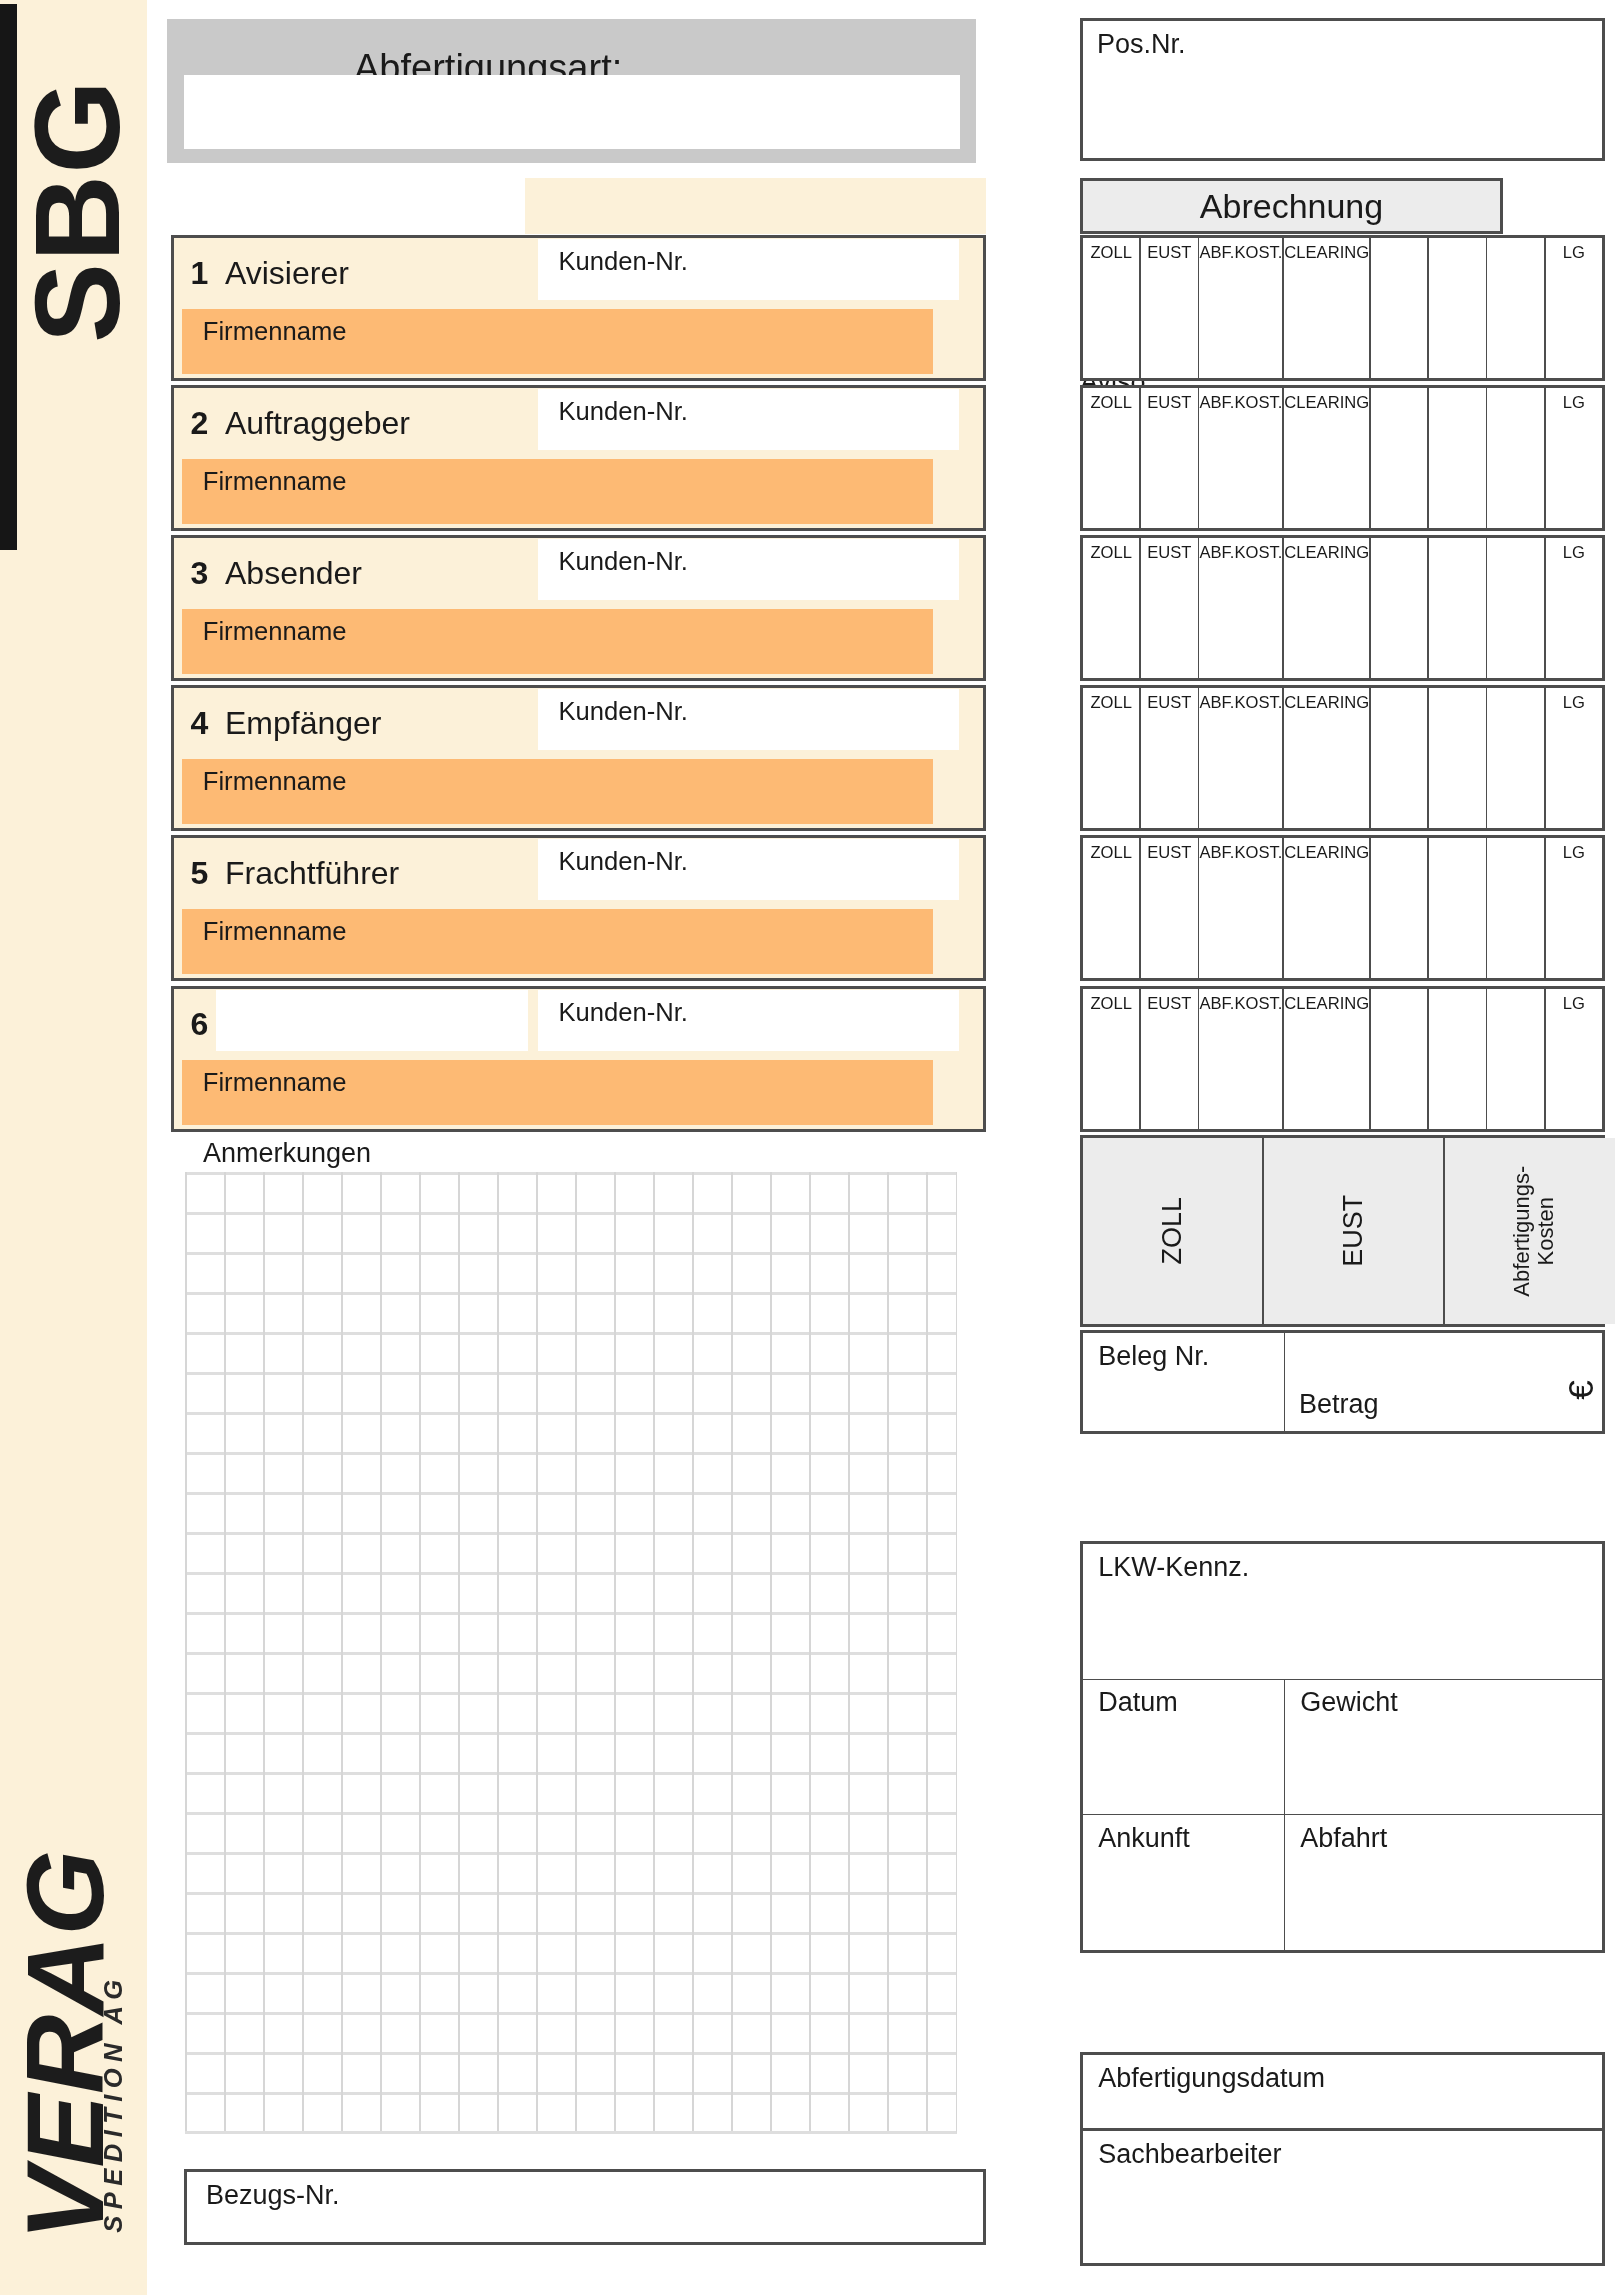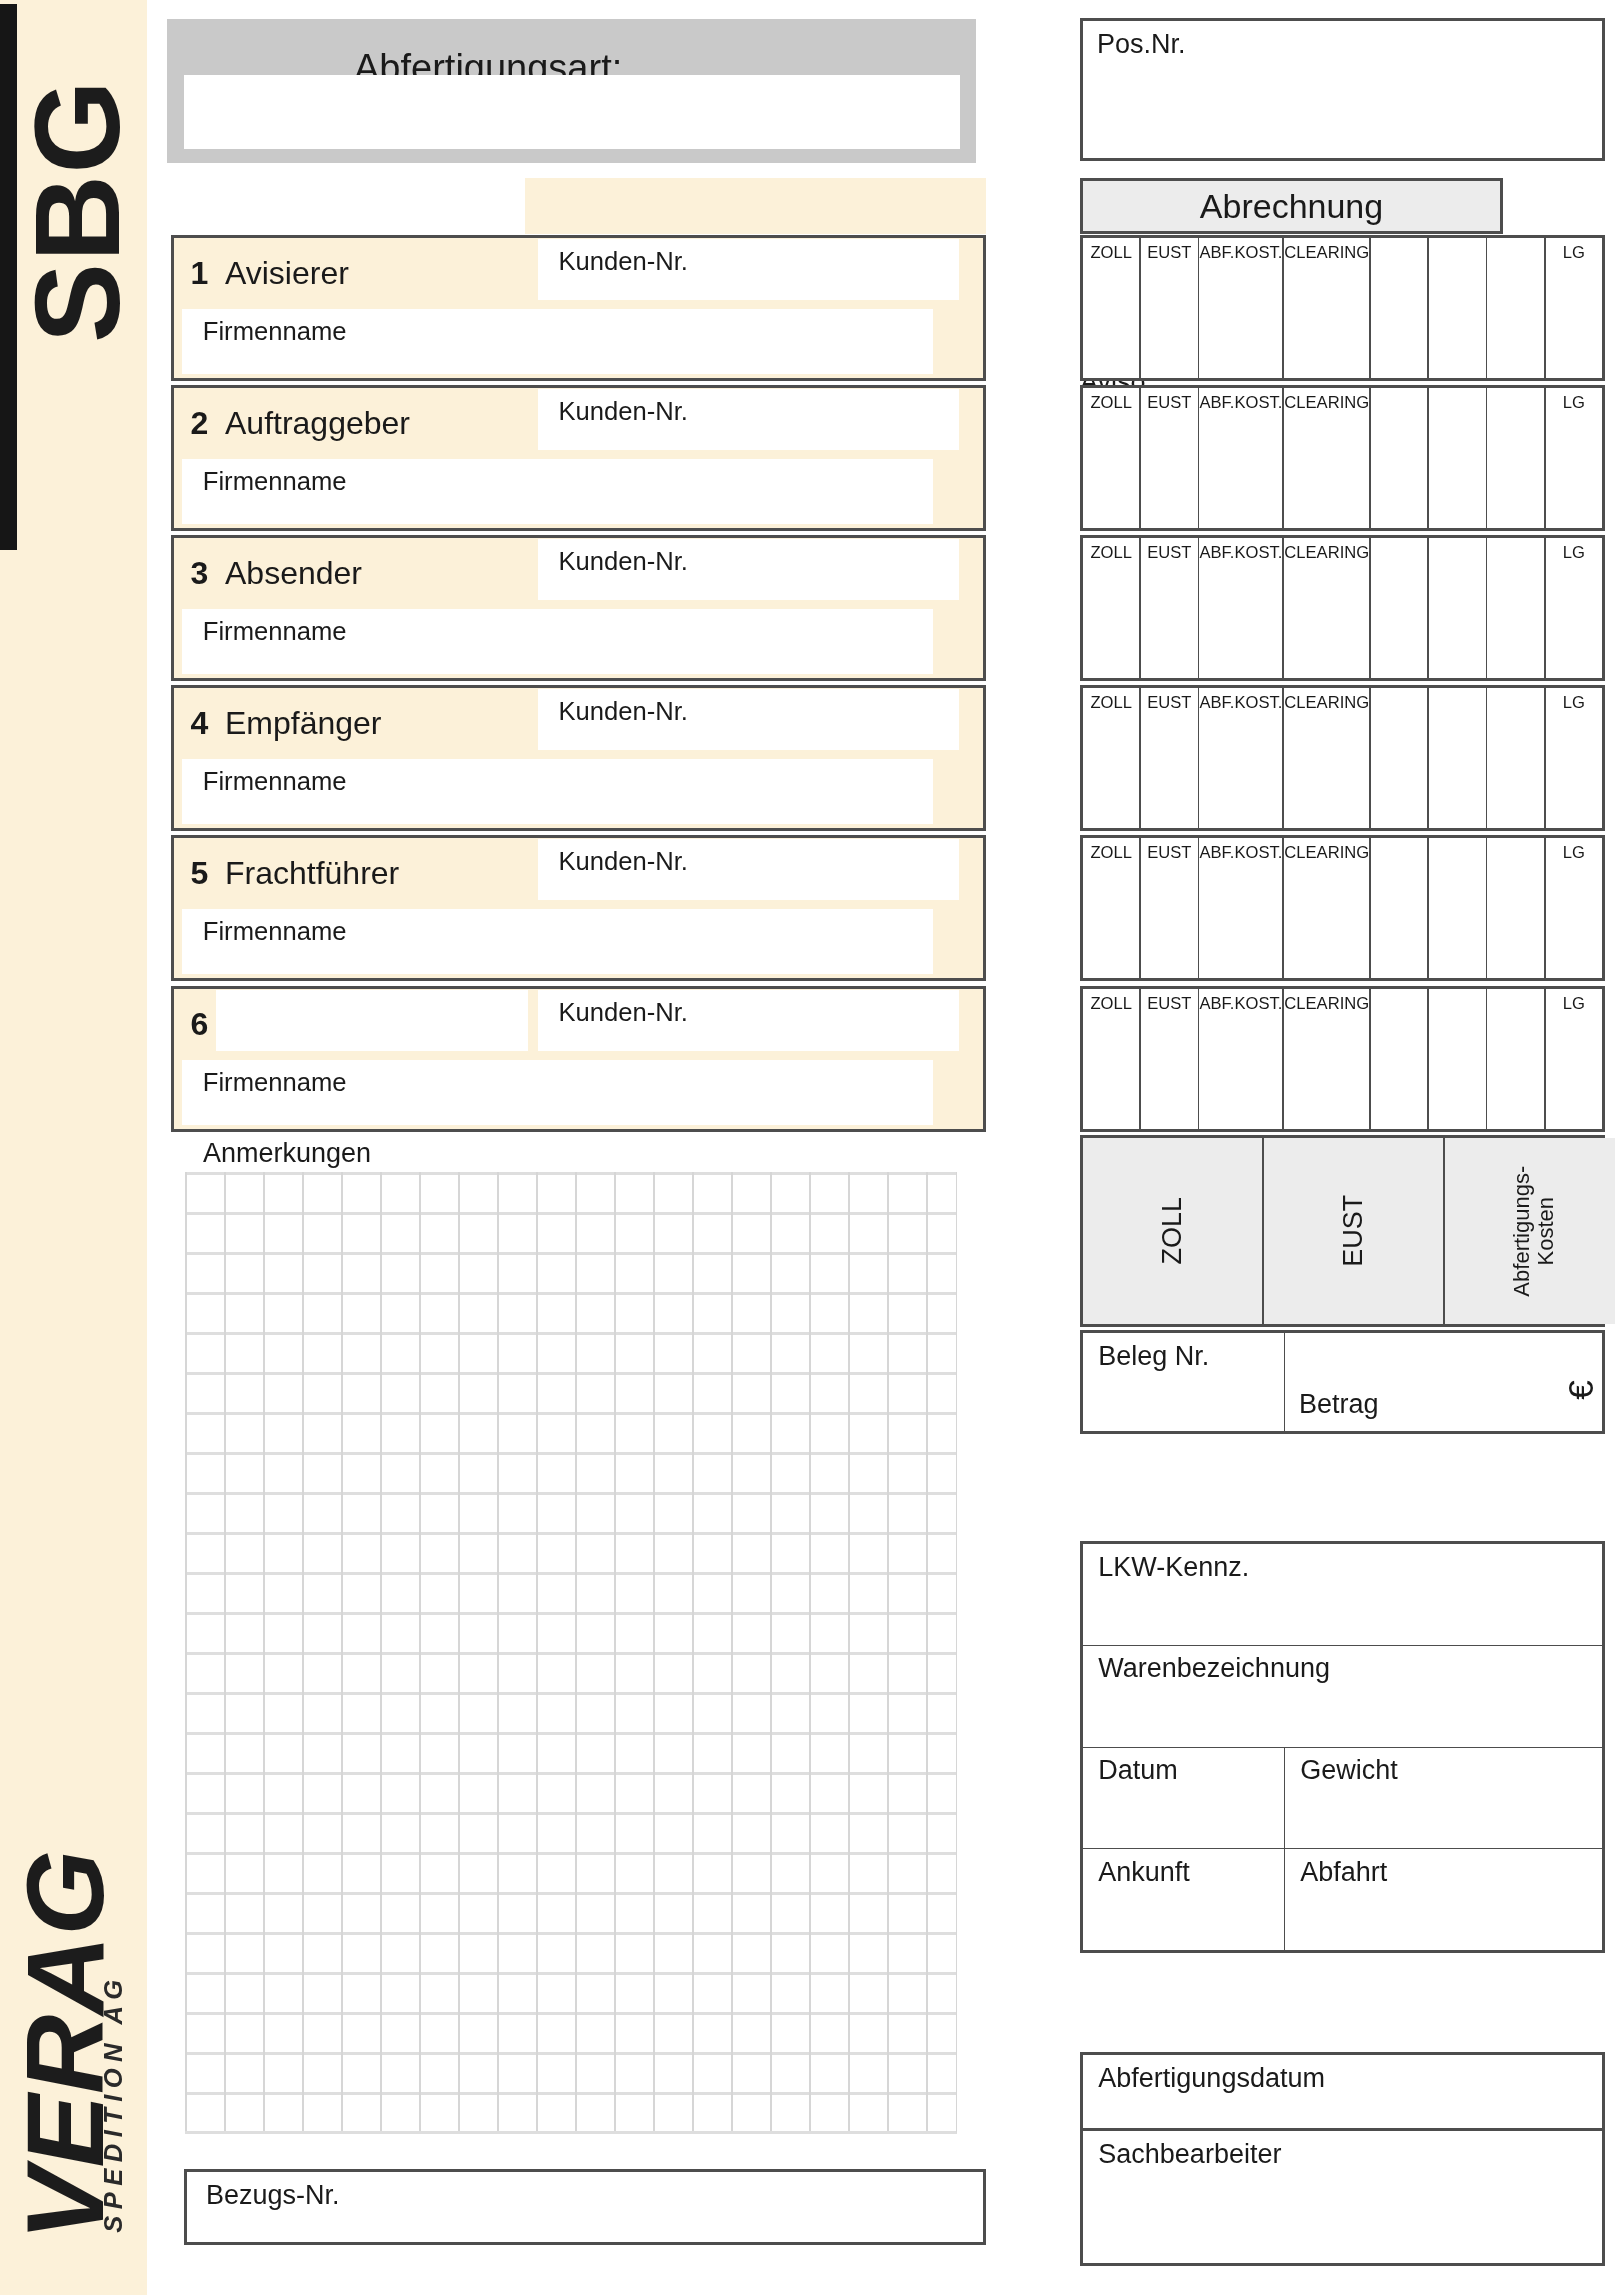--- a/index.html
+++ b/index.html
@@ -34,21 +34,21 @@
   #aviso-box{left:525px;top:178px;width:461px;height:56px;background:#fcf1d9;}
   #aviso-input{left:540px;top:187px;width:425px;height:45px;background:#ffffff;position:absolute;}
   #aviso-label{left:555px;top:189px;font-size:27px;position:absolute;}
 
   
   .section{left:171px;width:815px;height:146px;background:#fcf1d9;border:3.8px solid #4d4d4d;box-sizing:border-box;position:absolute;}
   .sec-head{position:absolute;left:16.6px;top:16.6px;font-size:32px;display:flex;gap:16.6px;align-items:baseline;}
   .sec-num{font-weight:bold;}
   .kunden-box{position:absolute;left:364px;top:1.3px;width:421px;height:61px;background:#fff;}
   .kunden-label{position:absolute;left:20.5px;top:7.7px;font-size:25.6px;}
-  .firma-box{position:absolute;left:8.3px;top:71px;width:751px;height:65px;background:#ffffff;}
+  .firma-box{position:absolute;left:8.3px;top:71px;width:751px;height:65px;background:#fdba74;}
   .firma-label{position:absolute;left:20.5px;top:8.3px;font-size:25.6px;}
   .sec-extra{display:none;position:absolute;left:42px;top:1.3px;width:312px;height:61px;background:#fff;}
   .sec-six .sec-extra{display:block;}
 
   
   #abr-header{left:1080px;top:178px;width:423px;height:56px;background:#ececec;border:3.8px solid #4d4d4d;box-sizing:border-box;
               display:flex;align-items:center;justify-content:center;font-size:34px;}
   .abr-block{left:1080px;width:525px;height:146px;position:absolute;background:#4d4d4d;border:3.8px solid #4d4d4d;box-sizing:border-box;
              display:grid;grid-template-columns:repeat(8,1fr);gap:1.9px;}
   .abr-cell{background:#ffffff;position:relative;text-align:center;}
@@ -391,23 +391,20 @@
     </div>
   </div>
 
   <div id="anm-label" class="abs">Anmerkungen</div>
   <div id="anm-grid" class="abs"></div>
 
   <div id="lkw-box">
     <div class="lkw-row">
       <div class="lbl">LKW-Kennz.</div>
     </div>
-    <div class="lkw-row">
-      <div class="lbl">Warenbezeichnung</div>
-    </div>
     <div class="lkw-row lkw-split">
       <div class="cellL">
         <div class="lbl">Datum</div>
       </div>
       <div class="cellR">
         <div class="lbl">Gewicht</div>
       </div>
     </div>
     <div class="lkw-row lkw-split">
       <div class="cellL">

